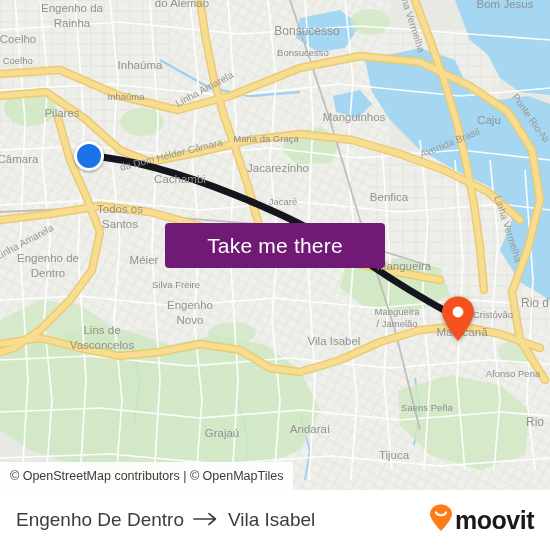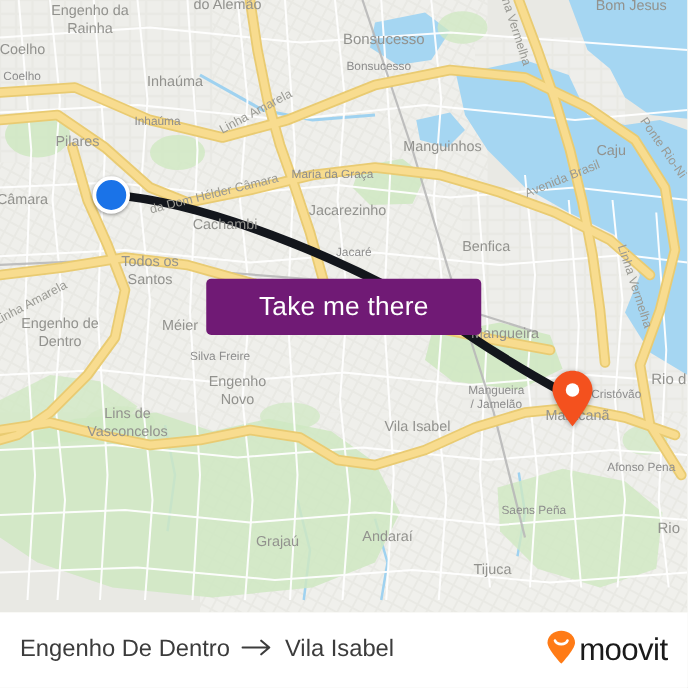--- a/index.html
+++ b/index.html
@@ -94,21 +94,21 @@
     color: #3c3c3c;
   }
   .arrow-icon { display: block; }
   .logo {
     display: flex;
     align-items: center;
     gap: 2px;
   }
   .logo-word {
     font-size: 25px;
-    font-weight: normal;
+    font-weight: bold;
     color: #1a1a1a;
     letter-spacing: -0.5px;
     line-height: 1;
   }
 </style>
 </head>
 <body>
 
 <div id="app">
 
@@ -277,20 +277,23 @@
 
     <div class="dest-marker">
       <svg width="34" height="46" viewBox="0 0 34 46" xmlns="http://www.w3.org/2000/svg">
         <path d="M17 45 C17 45 33 25.5 33 16.2 C33 7.3 25.8 0.5 17 0.5 C8.2 0.5 1 7.3 1 16.2 C1 25.5 17 45 17 45 Z" fill="#f4511e"></path>
         <circle cx="17" cy="16" r="5.4" fill="#ffffff"></circle>
       </svg>
     </div>
 
     <button class="cta">Take me there</button>
 
+    <div class="attribution">
+      <span>© OpenStreetMap contributors | © OpenMapTiles</span>
+    </div>
   </div>
 
   <div id="footer">
     <div class="route-title">
       <span>Engenho De Dentro</span>
       <span class="arrow-icon">
         <svg width="26" height="14" viewBox="0 0 26 14" xmlns="http://www.w3.org/2000/svg">
           <path d="M1 7 H22 M16 1.6 L22.4 7 L16 12.4" fill="none" stroke="#3c3c3c" stroke-width="1.7" stroke-linecap="round" stroke-linejoin="round"></path>
         </svg>
       </span>

